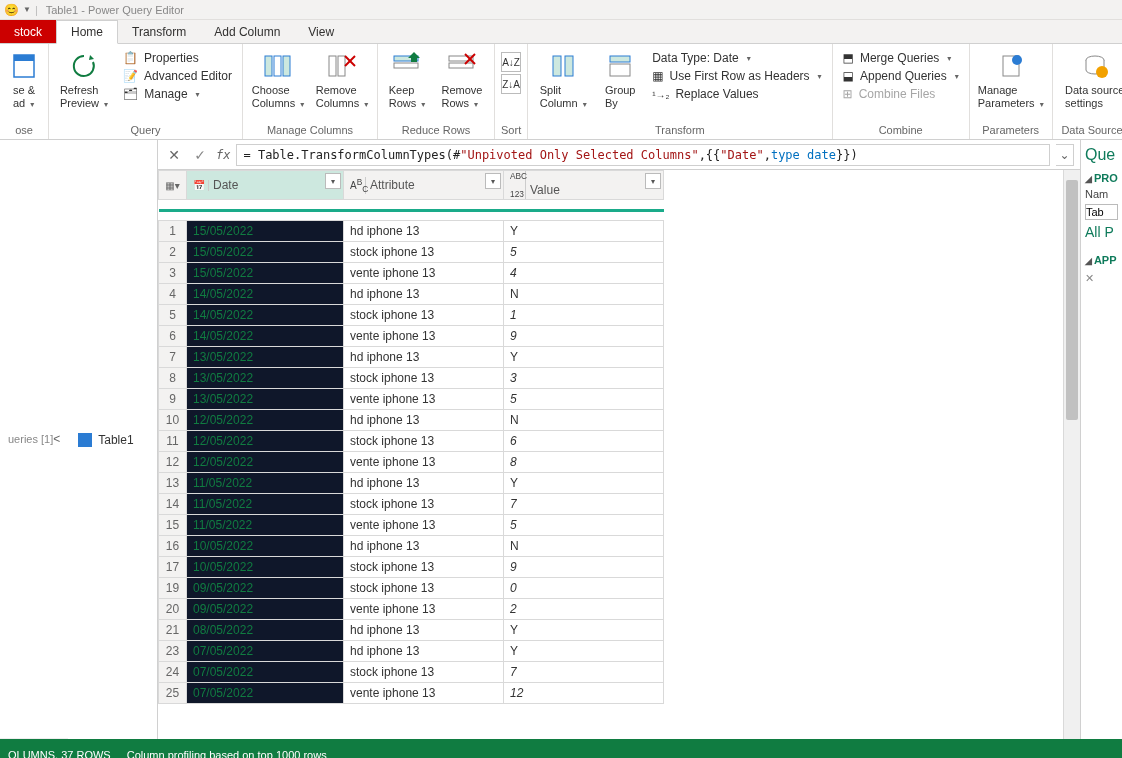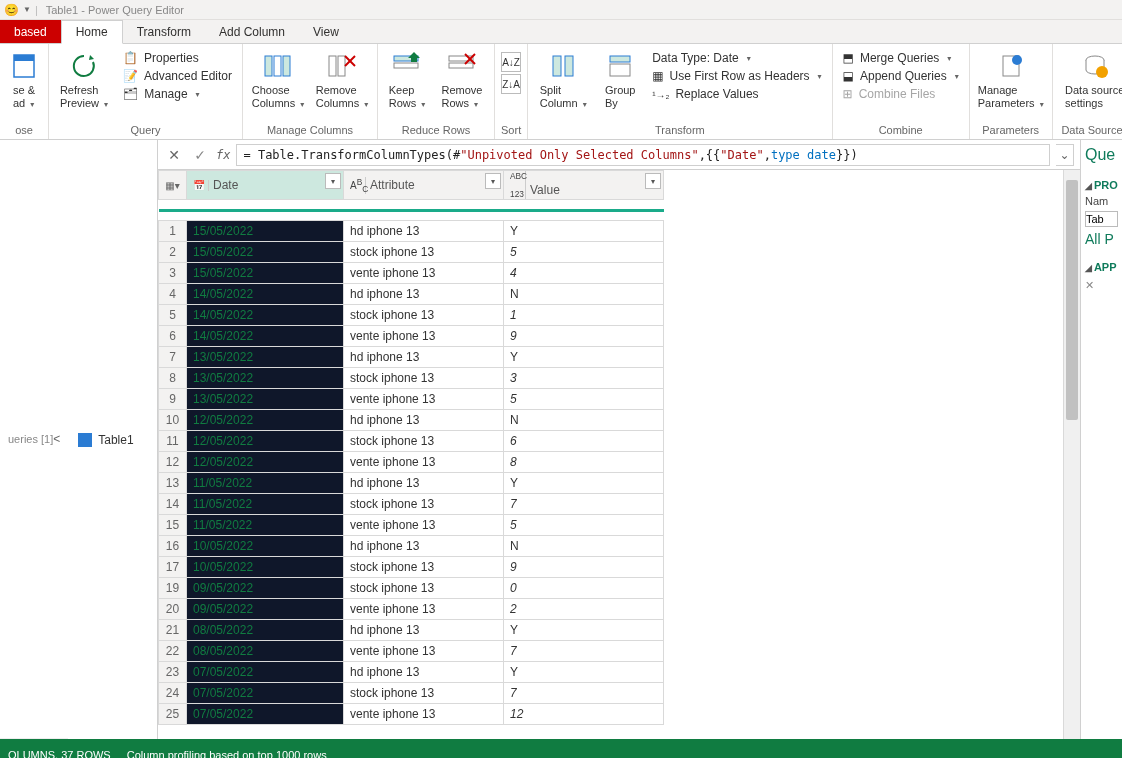--- a/index.html
+++ b/index.html
@@ -48,21 +48,21 @@
 .col-val{width:160px}
 th .typeic{display:inline-block;width:16px;text-align:center;font-size:10px;color:#444;margin-right:4px;border-right:1px solid #ccc;padding-right:3px}
 th .ddic{position:absolute;right:2px;top:2px;width:16px;height:16px;border:1px solid #bbb;background:#fff;display:flex;align-items:center;justify-content:center;font-size:8px;color:#555;cursor:pointer}
 td.date{text-align:right;color:#107c41;background:#0f172a}
 td.num{text-align:right;font-style:italic}
 .selstrip{height:3px;background:#1aab8a}
 .vscroll{width:17px;background:#f0f0f0;border-left:1px solid #d9d9d9;position:relative}
 .vscroll .thumb{position:absolute;left:2px;right:2px;top:10px;height:240px;background:#c1c1c1;border-radius:2px}
 .rightpane{width:42px;border-left:1px solid #d0d0d0;padding:6px 4px;font-size:13px;overflow:hidden}
 .rightpane .h1{color:#0f7b5b;font-size:16px;margin-bottom:8px;white-space:nowrap}
-.rightpane .sec{color:#0f7b5b;font-size:11px;font-weight:bold;margin-top:15px;white-space:nowrap}
+.rightpane .sec{color:#0f7b5b;font-size:11px;font-weight:bold;margin-top:8px;white-space:nowrap}
 .rightpane .tri{color:#555;font-size:9px;margin-right:2px}
 .rightpane .lbl{color:#444;font-size:11px;margin:4px 0;white-space:nowrap}
 .rightpane input{width:100%;font-size:11px;border:1px solid #bbb;padding:1px 0}
 .rightpane .link{color:#0f7b5b;font-size:14px;margin-top:4px;cursor:pointer;white-space:nowrap}
 .rightpane .step{display:flex;align-items:center;gap:4px;font-size:11px;color:#444;margin-top:6px}
 .rightpane .step .x{color:#888;cursor:pointer}
 .statusbar{height:19px;background:#107c41;color:#fff;display:flex;align-items:center;font-size:11px;padding:16px 8px;gap:16px}
 .iconbtn{width:20px;height:20px;display:flex;align-items:center;justify-content:center;cursor:pointer;color:#666;font-size:14px}
 .sortbtns{display:flex;flex-direction:column;border:0;padding-top:6px}
 .sortbtns .s{border:1px solid #bbb;width:20px;height:20px;font-size:10px;display:flex;align-items:center;justify-content:center;margin-bottom:2px;cursor:pointer}
@@ -73,21 +73,21 @@
 <div class="titlebar">
   <div class="qat">
     <span class="emoji">😊</span>
     <span class="down">▼</span>
     <span style="color:#bbb">|</span>
   </div>
   <span>Table1 - Power Query Editor</span>
 </div>
 
 <div class="tabs">
-  <div class="tab fichier">based</div>
+  <div class="tab fichier">stock</div>
   <div class="tab active">Home</div>
   <div class="tab">Transform</div>
   <div class="tab">Add Column</div>
   <div class="tab">View</div>
 </div>
 
 <div class="ribbon">
 
   <div class="rgroup">
     <div class="body">
@@ -462,26 +462,20 @@
                 <td class="col-attr">vente iphone 13</td>
                 <td class="col-val num">2</td>
               </tr>
               <tr>
                 <td class="rownum">21</td>
                 <td class="col-date date">08/05/2022</td>
                 <td class="col-attr">hd iphone 13</td>
                 <td class="col-val ">Y</td>
               </tr>
               <tr>
-                <td class="rownum">22</td>
-                <td class="col-date date">08/05/2022</td>
-                <td class="col-attr">vente iphone 13</td>
-                <td class="col-val num">7</td>
-              </tr>
-              <tr>
                 <td class="rownum">23</td>
                 <td class="col-date date">07/05/2022</td>
                 <td class="col-attr">hd iphone 13</td>
                 <td class="col-val ">Y</td>
               </tr>
               <tr>
                 <td class="rownum">24</td>
                 <td class="col-date date">07/05/2022</td>
                 <td class="col-attr">stock iphone 13</td>
                 <td class="col-val num">7</td>

